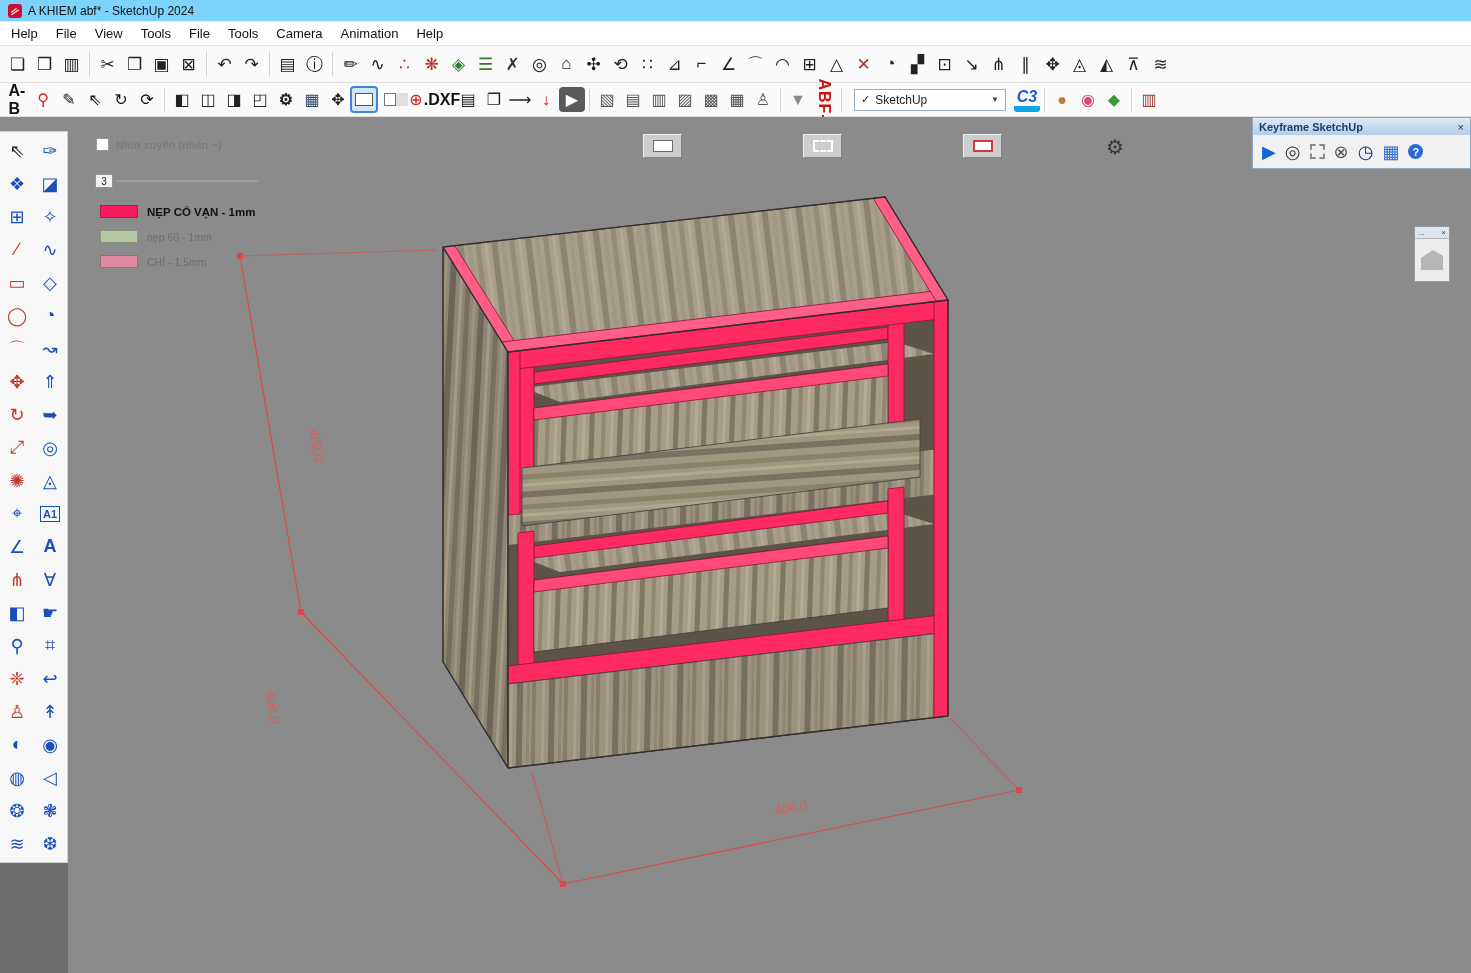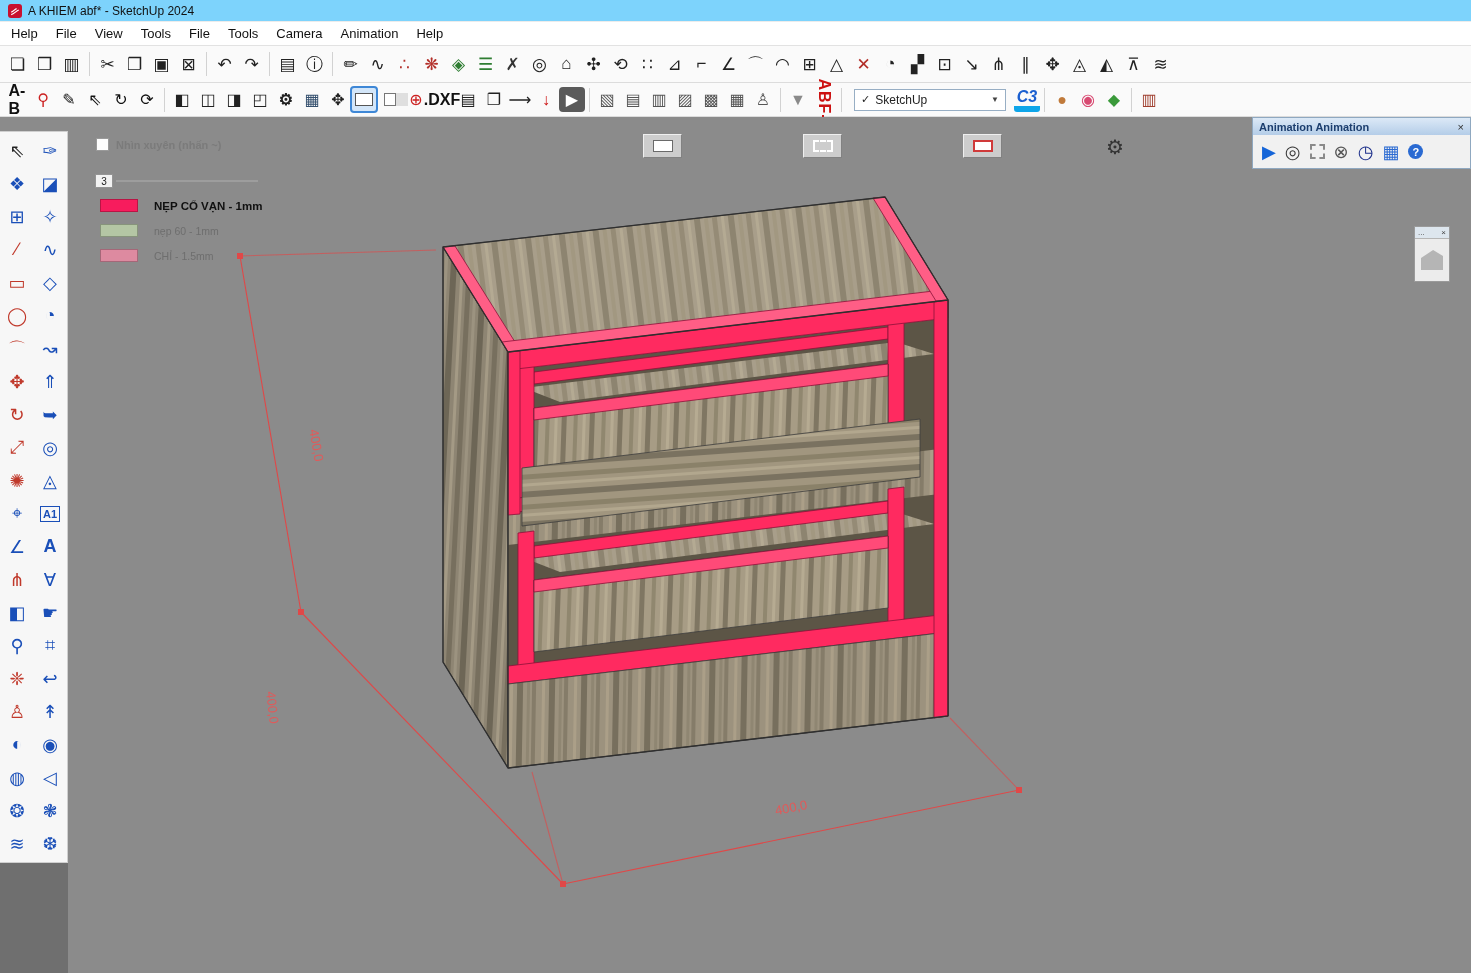--- a/index.html
+++ b/index.html
@@ -45,21 +45,21 @@
   
   .xray{position:absolute;left:96px;top:21px;display:flex;gap:7px;align-items:center;z-index:6}
   .cb{width:13px;height:13px;background:#fdfdfd;border:1px solid #9a9a9a}
   .cb-label{font-size:11px;font-weight:bold;color:#7b7b7b}
 
   .spin{position:absolute;left:95px;top:57px;display:flex;align-items:center;z-index:6}
   .spin-box{width:18px;height:14px;background:#f2f2f2;border:1px solid #949494;font-size:10px;color:#222;display:flex;align-items:center;justify-content:center}
   .spin-track{width:142px;height:2px;background:#9d9d9d;margin-left:3px}
 
   .legend{position:absolute;left:100px;top:76px;z-index:6}
-  .legend-row{display:flex;align-items:center;gap:16px;height:25px}
+  .legend-row{display:flex;align-items:flex-end;gap:9px;height:25px}
   .swatch{width:38px;height:13px;border:1px solid rgba(0,0,0,.25)}
   .legend-label{font-size:10.5px;color:#6e6e6e}
   .legend-row.first .legend-label{font-weight:bold;color:#101010;font-size:11.5px}
 
   .style-btn{position:absolute;top:17px;width:39px;height:24px;background:#cdcdcd;border:1px solid;border-color:#efefef #828282 #828282 #efefef;display:flex;align-items:center;justify-content:center;z-index:6}
   .ir{width:20px;height:12px}
   .ir-solid{background:#fff;border:1px solid #6a6a6a}
   .ir-dashed{border:2px dashed #fff}
   .ir-red{background:#fff;border:2px solid #d03a3a}
   .gear-btn{position:absolute;left:1106px;top:18px;font-size:20px;color:#333;z-index:6}
@@ -345,21 +345,21 @@
     <div class="style-btn" style="left:803px">
       <span class="ir ir-dashed"></span>
     </div>
     <div class="style-btn" style="left:963px">
       <span class="ir ir-red"></span>
     </div>
     <span class="gear-btn">⚙</span>
 
     <div class="kf-panel">
       <div class="kf-title">
-        <span>Animation Animation</span>
+        <span>Keyframe SketchUp</span>
         <span class="kf-close">×</span>
       </div>
       <div class="kf-body">
 
       <span class="kf-btn" style="color: rgb(21, 101, 216);">▶</span>
           <span class="kf-btn" style="color: rgb(51, 51, 51);">◎</span>
           <span class="kf-btn dashed-sq"></span>
           <span class="kf-btn" style="color: rgb(85, 85, 85);">⊗</span>
           <span class="kf-btn" style="color: rgb(28, 47, 138);">◷</span>
           <span class="kf-btn" style="color: rgb(42, 106, 210);">▦</span>

